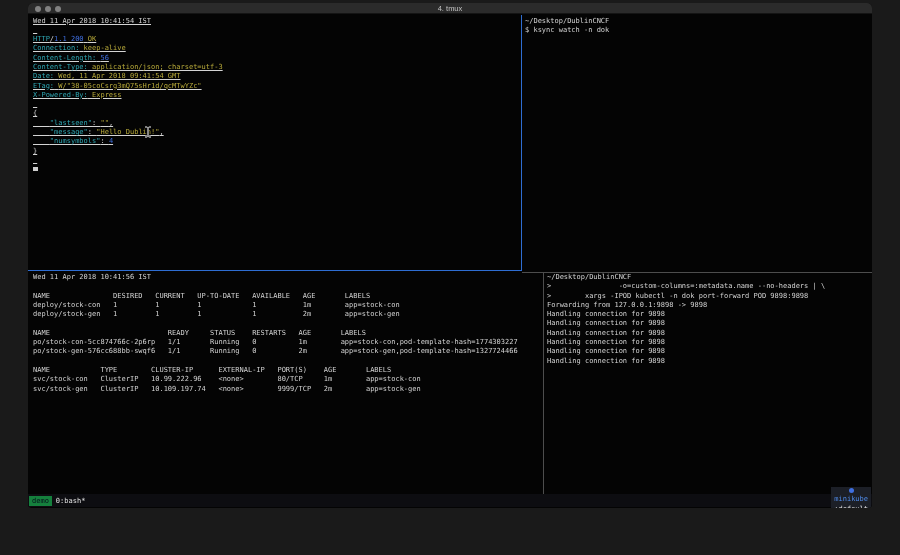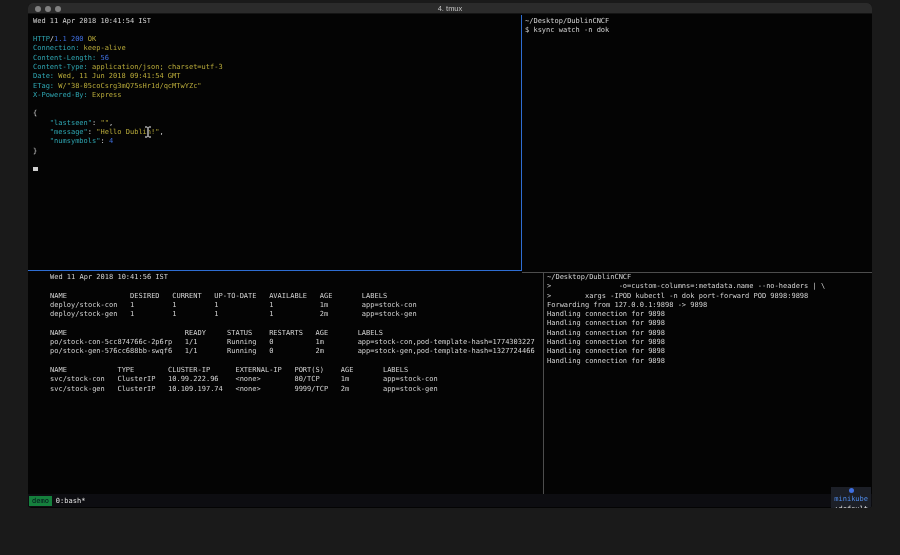--- a/index.html
+++ b/index.html
@@ -12,23 +12,23 @@
   .titlebar { position:relative; height:11px; background:#2b2b2b; border-bottom:1px solid #141414; }
   .lights { position:absolute; left:7px; top:2.5px; display:flex; gap:4px; }
   .light { width:6px; height:6px; border-radius:50%; background:#828282; }
   .titlebar .title { position:absolute; left:0; right:0; top:1px; text-align:center;
                      font-family:"Liberation Sans", sans-serif; font-size:7.5px; color:#c2c2c2; }
 
   .term { position:absolute; left:0; top:12px; width:844px; height:479px; background:#040404;
           font-size:7px; line-height:9.3px; color:#d4d4d4; }
 
   .pane { position:absolute; overflow:hidden; }
-  .pane-tl { left:0;   top:0;   width:492px; height:254px; padding:1.5px 0 0 5px; }
+  .pane-tl { left:0;   top:0;   width:492px; height:254px; padding:1.5px 0 0 5px;text-decoration:underline; }
   .pane-tr { left:496px; top:0; width:348px; height:254px; padding:1.5px 0 0 1px; }
-  .pane-bl { left:0;   top:257px; width:514px; height:222px; padding:1px 0 0 5px;margin-left:17px; }
+  .pane-bl { left:0;   top:257px; width:514px; height:222px; padding:1px 0 0 5px; }
   .pane-br { left:517px; top:257px; width:327px; height:222px; padding:1px 0 0 2px; }
 
   .tline { white-space:pre; height:9.3px; }
   .c-cyan   { color:#2fa7b3; }
   .c-blue   { color:#3f6fe0; }
   .c-yellow { color:#b9ab3a; }
 
   .div-v-blue { position:absolute; left:492.5px; top:0; width:1.5px; height:256px; background:#2e6dd2; }
   .div-h-blue { position:absolute; left:0; top:254.5px; width:494px; height:1.5px; background:#2e6dd2; }
   .div-h-gray { position:absolute; left:494px; top:256.5px; width:350px; height:1px; background:#4d4d4d; }
@@ -63,21 +63,21 @@
     </div>
 
     <div class="term">
       <div class="pane pane-tl">
           <div class="tline"><span>Wed 11 Apr 2018 10:41:54 IST</span></div>
           <div class="tline">&nbsp;</div>
           <div class="tline"><span class="c-cyan">HTTP</span><span>/</span><span class="c-blue">1.1 200</span><span> </span><span class="c-yellow">OK</span></div>
           <div class="tline"><span class="c-cyan">Connection:</span><span> </span><span class="c-yellow">keep-alive</span></div>
           <div class="tline"><span class="c-cyan">Content-Length:</span><span> </span><span class="c-blue">56</span></div>
           <div class="tline"><span class="c-cyan">Content-Type:</span><span> </span><span class="c-yellow">application/json; charset=utf-3</span></div>
-          <div class="tline"><span class="c-cyan">Date:</span><span> </span><span class="c-yellow">Wed, 11 Jun 2018 09:41:54 GMT</span></div>
+          <div class="tline"><span class="c-cyan">Date:</span><span> </span><span class="c-yellow">Wed, 11 Apr 2018 09:41:54 GMT</span></div>
           <div class="tline"><span class="c-cyan">ETag:</span><span> </span><span class="c-yellow">W/"38-05coCsrg3mQ75sHr1d/qcMTwYZc"</span></div>
           <div class="tline"><span class="c-cyan">X-Powered-By:</span><span> </span><span class="c-yellow">Express</span></div>
           <div class="tline">&nbsp;</div>
           <div class="tline"><span>{</span></div>
           <div class="tline"><span>    </span><span class="c-cyan">"lastseen"</span><span>: </span><span class="c-yellow">""</span><span>,</span></div>
           <div class="tline"><span>    </span><span class="c-cyan">"message"</span><span>: </span><span class="c-yellow">"Hello Dublin!"</span><span>,</span></div>
           <div class="tline"><span>    </span><span class="c-cyan">"numsymbols"</span><span>: </span><span class="c-blue">4</span></div>
           <div class="tline"><span>}</span></div>
           <div class="tline">&nbsp;</div>
         </div>

